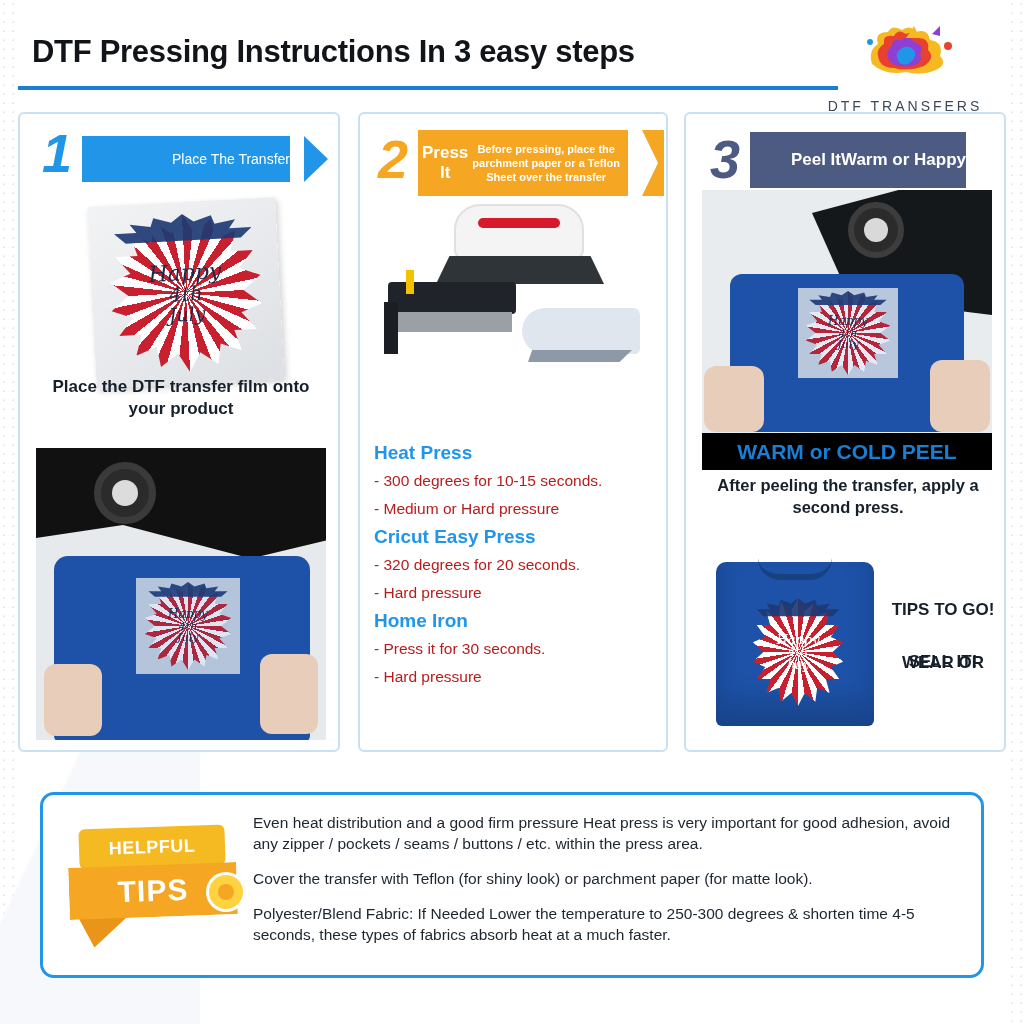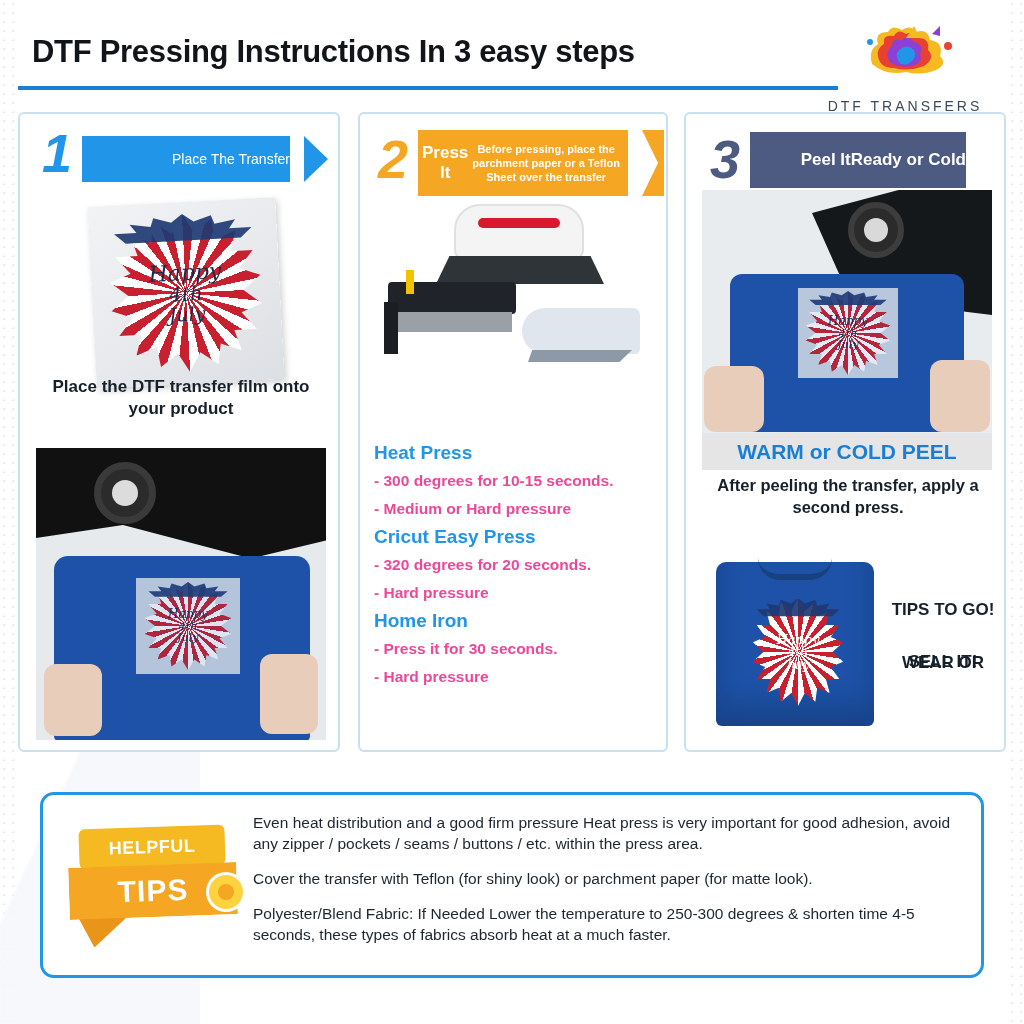--- a/index.html
+++ b/index.html
@@ -155,28 +155,28 @@
     display: flex; flex-direction: column; align-items: center; justify-content: center;
     color: #1b2a4a; font-family: "DejaVu Serif", serif; font-style: italic;
     line-height: 1.05; text-align: center;
   }
 
   
   .s2-head {
     position: absolute; color: #2196e8; font-weight: bold; font-size: 19px;
   }
   .s2-line {
-    position: absolute; color: #ec4899; font-weight: bold; font-size: 15.5px;
+    position: absolute; color: #b91c1c; font-weight: normal; font-size: 15.5px;
   }
 
   
   .warmcold {
     position: absolute; left: 16px; top: 318px; width: 290px; height: 38px;
     display: flex; align-items: center; justify-content: center;
-    color: #1a7fd4; font-size: 21px; font-weight: bold; background: #e5e5e5;
+    color: #1a7fd4; font-size: 21px; font-weight: bold; background: #000000;
     border-top: 1px solid #e5eef7;
   }
 
   
   .tips {
     position: absolute; left: 40px; top: 792px; width: 944px; height: 186px;
     border: 3px solid #2196e8; border-radius: 14px; background: #fff;
   }
   .tips-badge { position: absolute; left: 24px; top: 22px; width: 180px; height: 130px; }
   .tips-badge .yellow1 {
@@ -332,21 +332,21 @@
     <div class="s2-head" style="left:14px; top:496px;">Home Iron</div>
     <div class="s2-line" style="left:14px; top:526px;">- Press it for 30 seconds.</div>
     <div class="s2-line" style="left:14px; top:554px;">- Hard pressure</div>
   </div>
 
   <div class="col" id="col3">
 
     <div class="ribbon" id="ribbon3">
       <div class="ribbon-body">
         <div class="r3-line">Peel It</div>
-        <div class="r3-line">Ready or Cold</div>
+        <div class="r3-line">Warm or Happy</div>
       </div>
       <div class="stepnum">3</div>
     </div>
 
     <div class="photo" style="left:16px; top:76px; width:290px; height:244px; background:#e9ecee;">
       <div style="position:absolute;left:110px;top:-6px;width:188px;height:132px;background:#15181b;
                   clip-path:polygon(0 22%,58% 0,100% 0,100% 100%,20% 86%);"></div>
       <div style="position:absolute;left:146px;top:12px;width:56px;height:56px;border-radius:50%;
                   background:#2b2b2b;border:6px solid #3d3d3d;"></div>
       <div style="position:absolute;left:162px;top:28px;width:24px;height:24px;border-radius:50%;background:#d9d9d9;"></div>

